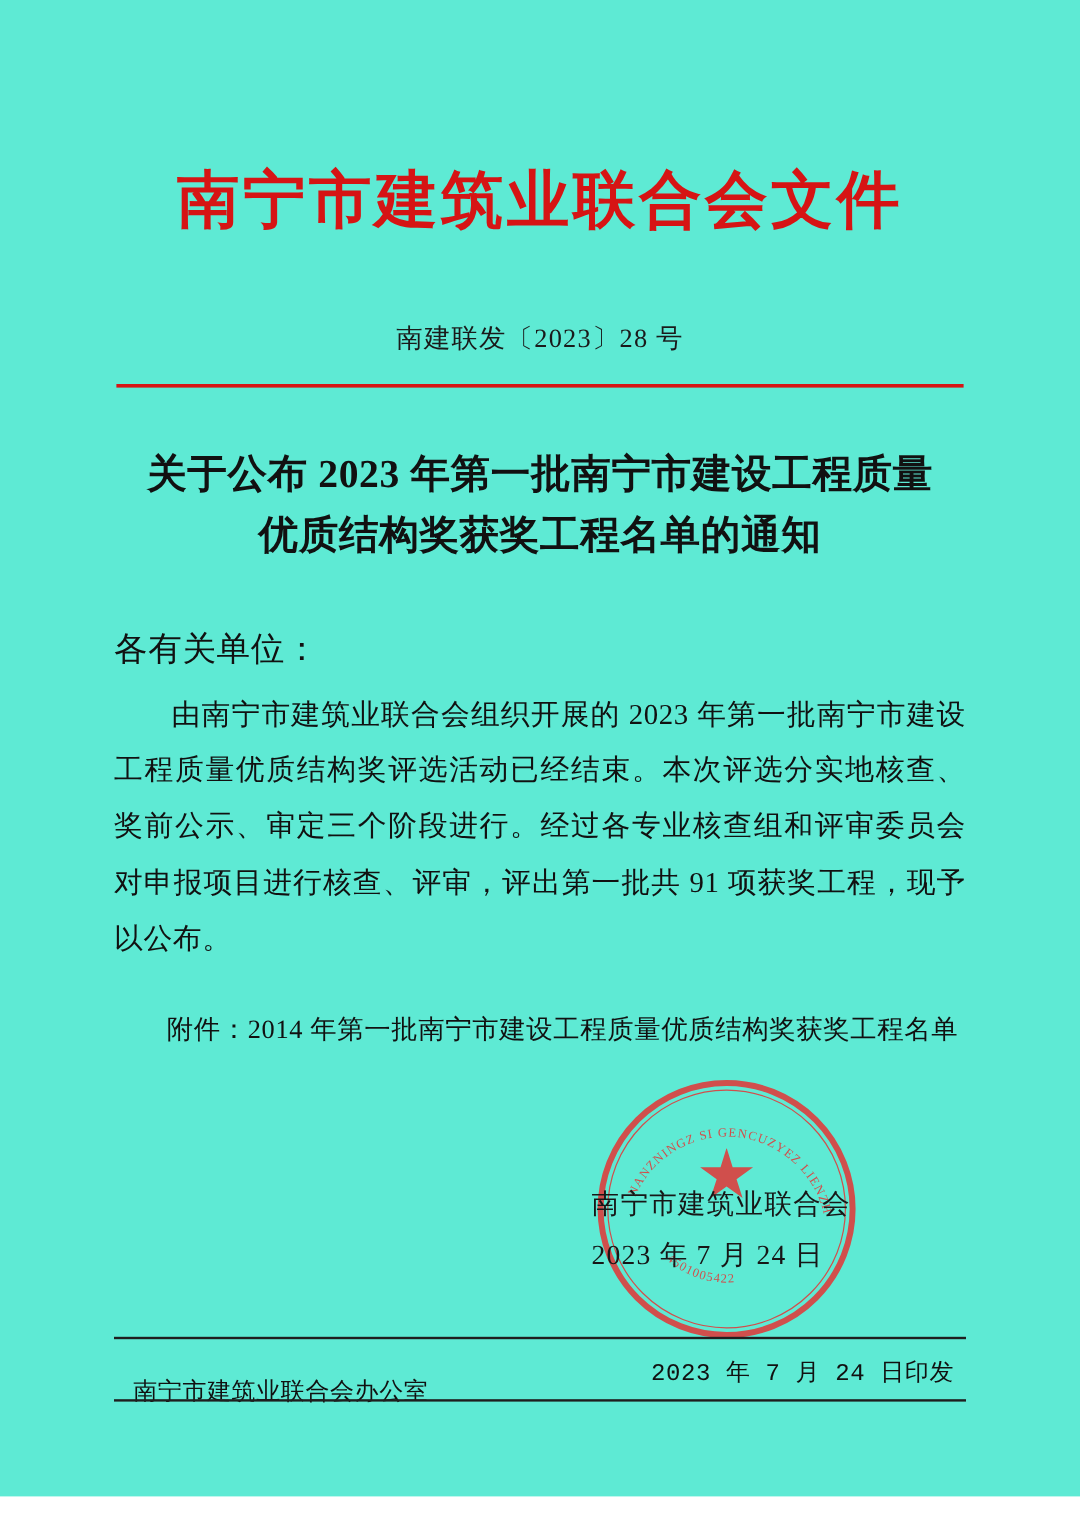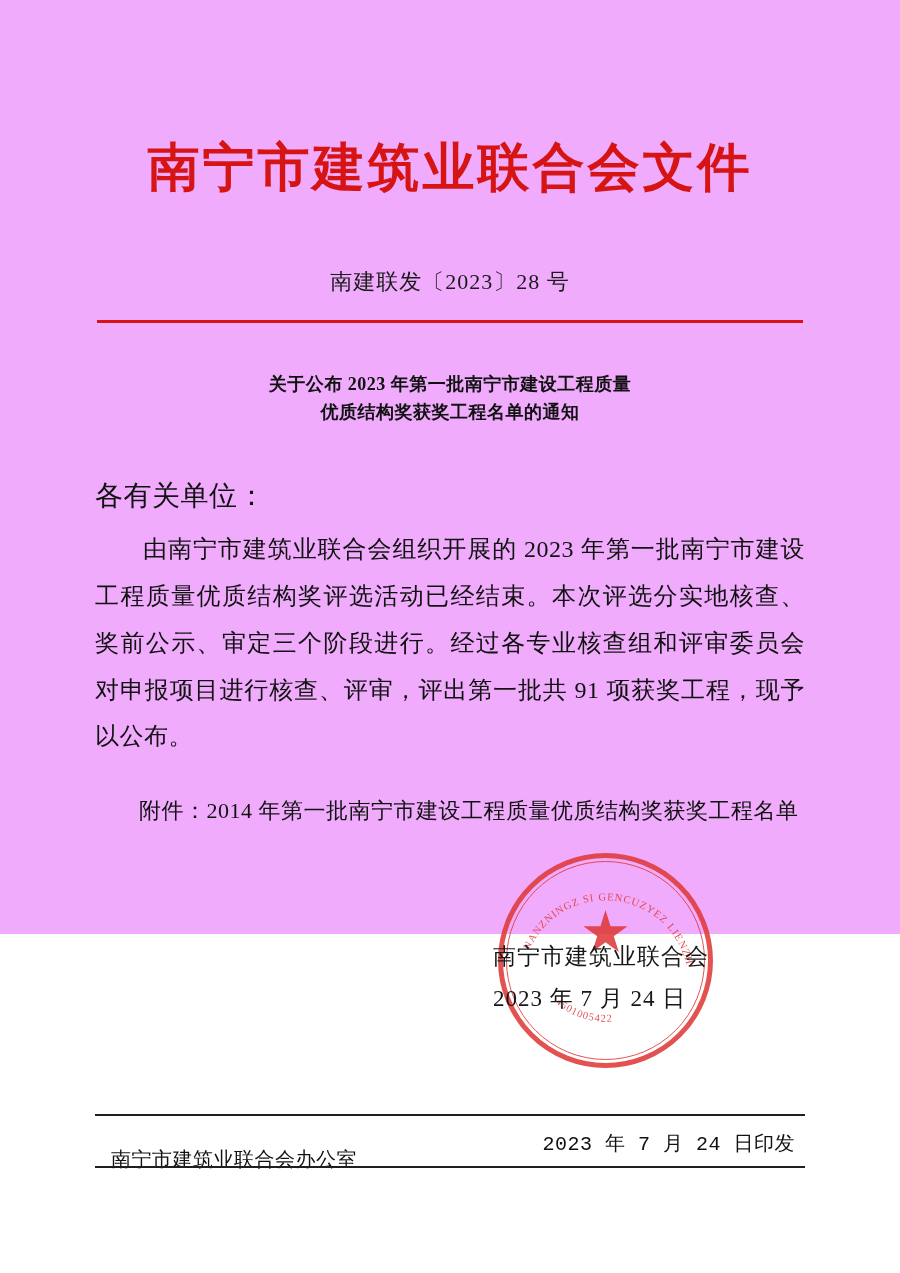--- a/index.html
+++ b/index.html
@@ -14,22 +14,22 @@
     color: #111111;
     position: relative;
     overflow: hidden;
   }
 
   .page {
     position: absolute;
     left: 0;
     top: 0;
     width: 900px;
-    height: 934px;
-    background: #f0abfc;
+    height: 1247px;
+    background: #5eead4;
   }
 
   .doc-body {
     position: absolute;
     left: 95px;
     top: 0;
     width: 710px;
     height: 1273px;
   }
 
@@ -61,21 +61,21 @@
     width: 706px;
     height: 3px;
     background: #d61414;
   }
 
   
   .doc-title {
     margin-top: 48px;
     text-align: center;
     font-weight: bold;
-    font-size: 18px;
+    font-size: 33px;
     line-height: 1.55;
     letter-spacing: 0.5px;
     padding: 0 18px;
   }
   .doc-title .line {
     display: block;
   }
 
   
   .salutation {

